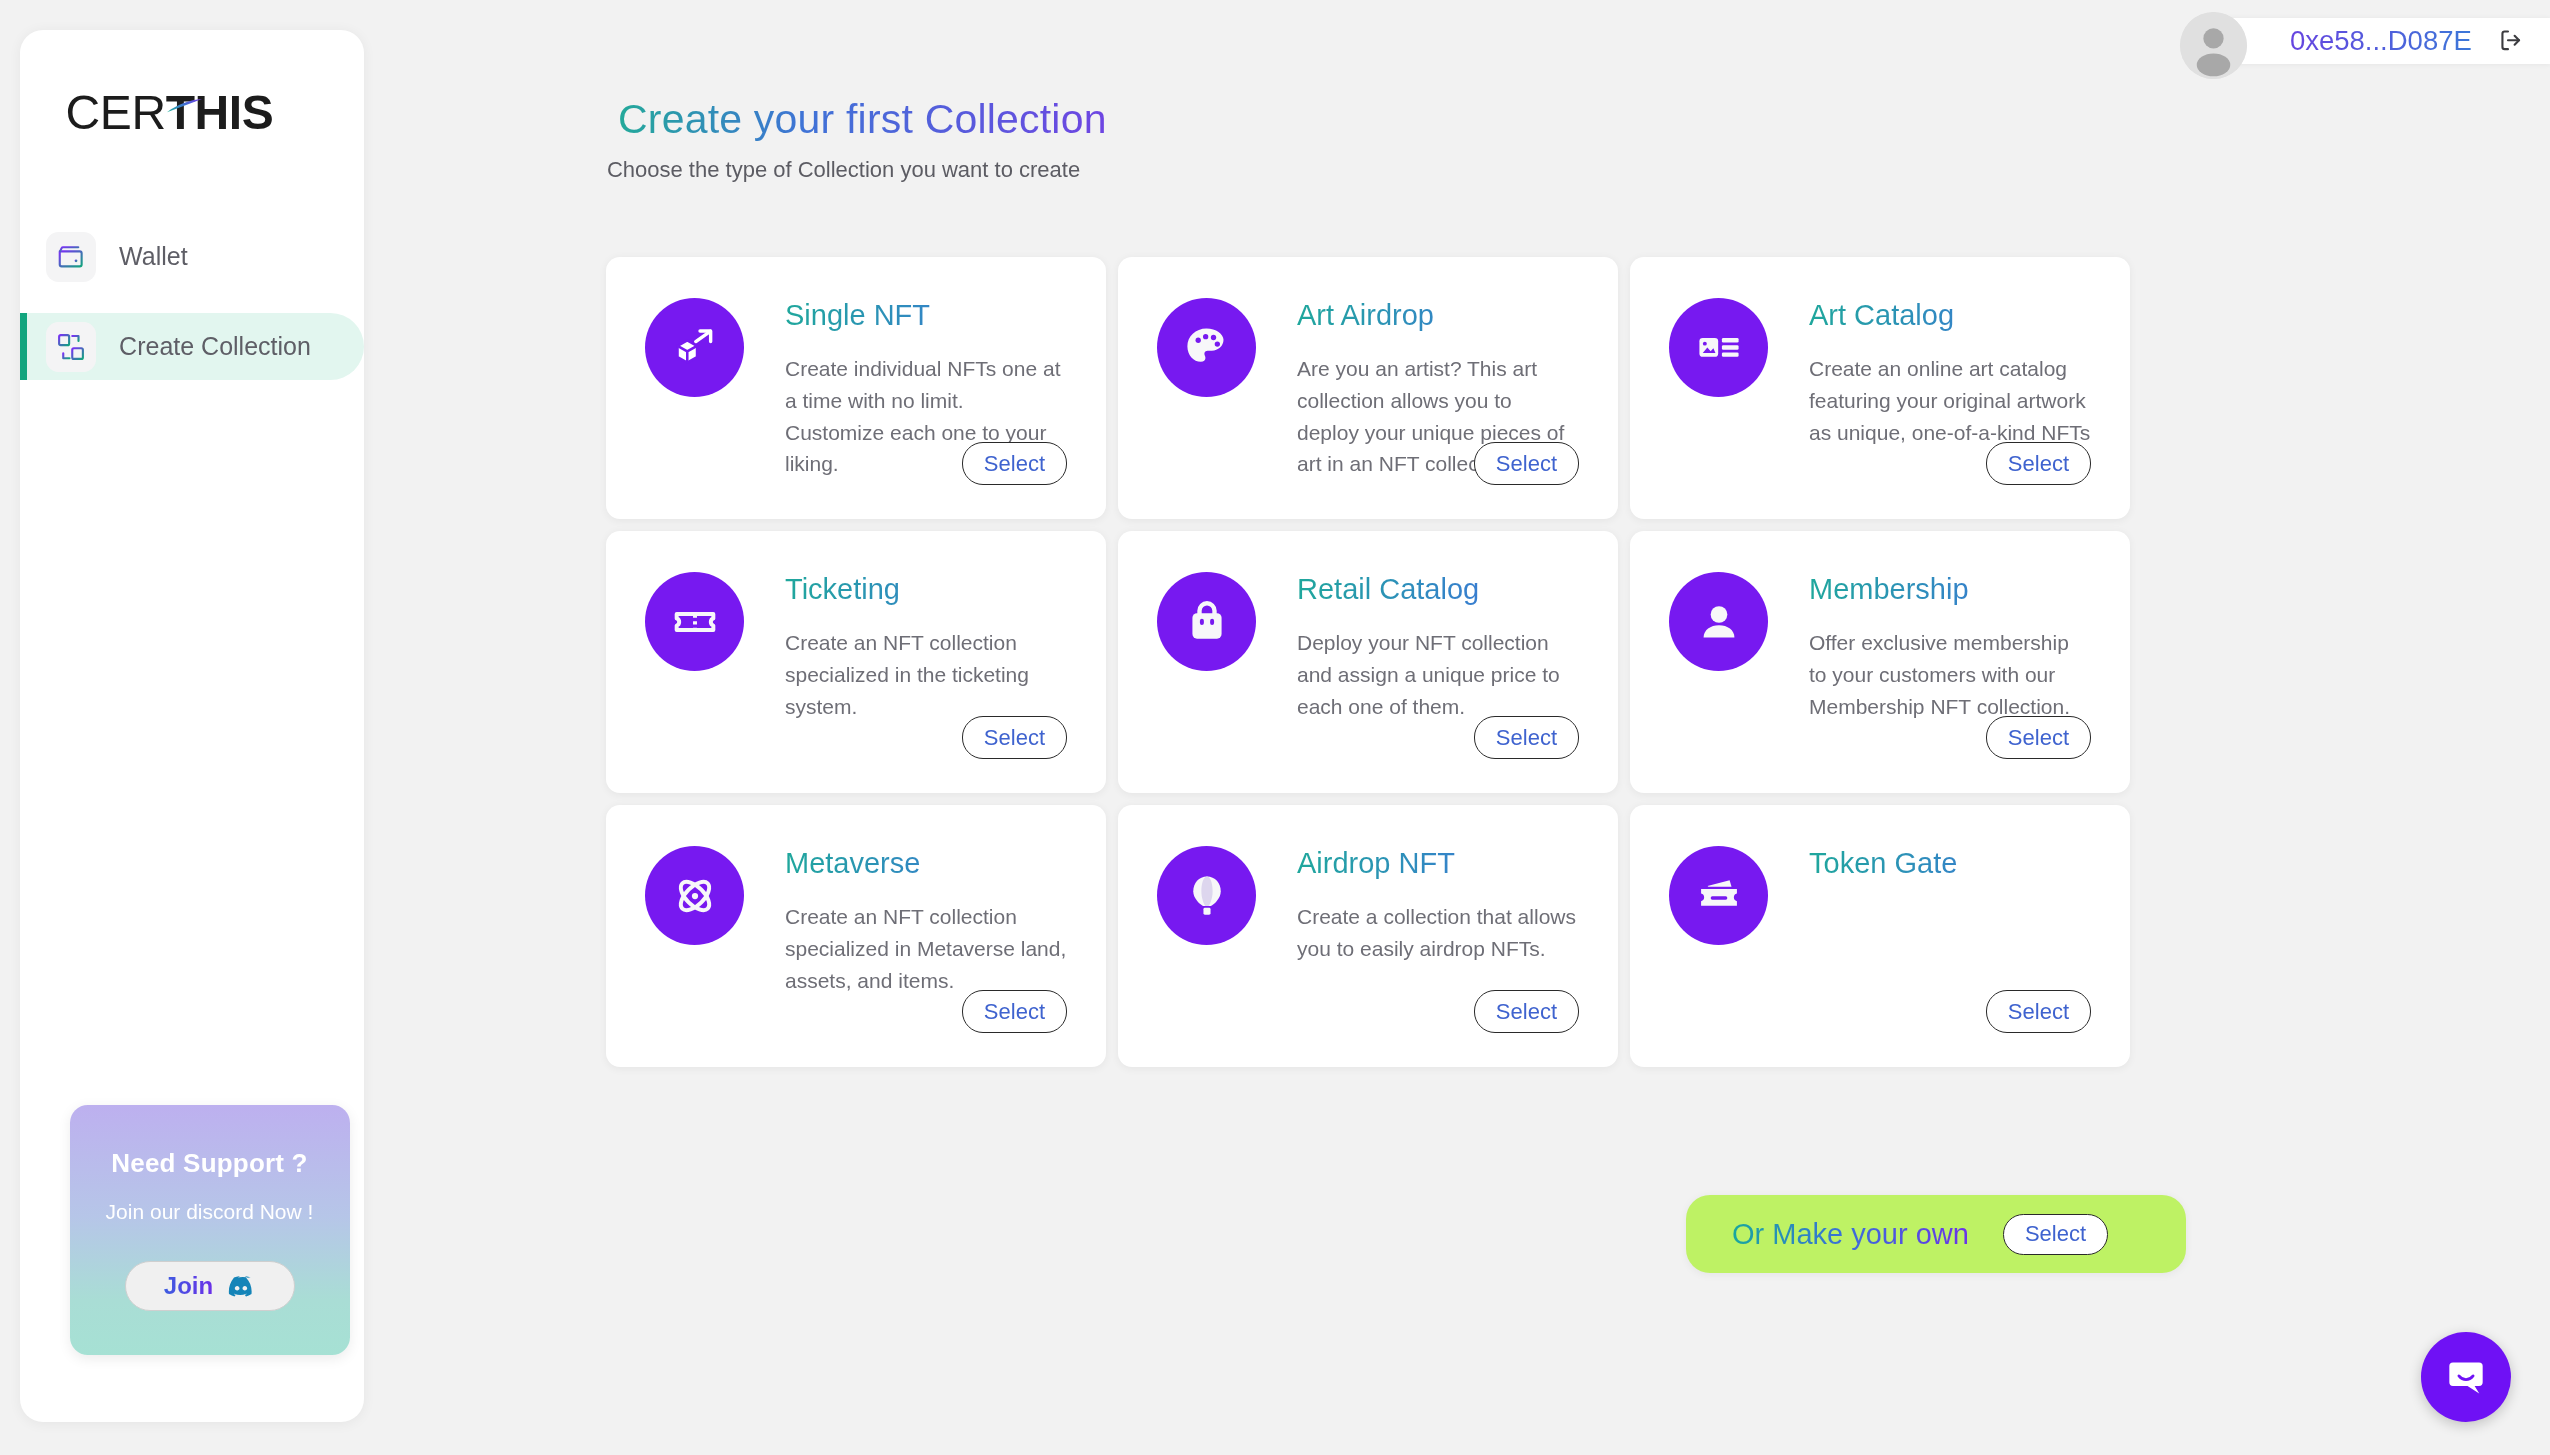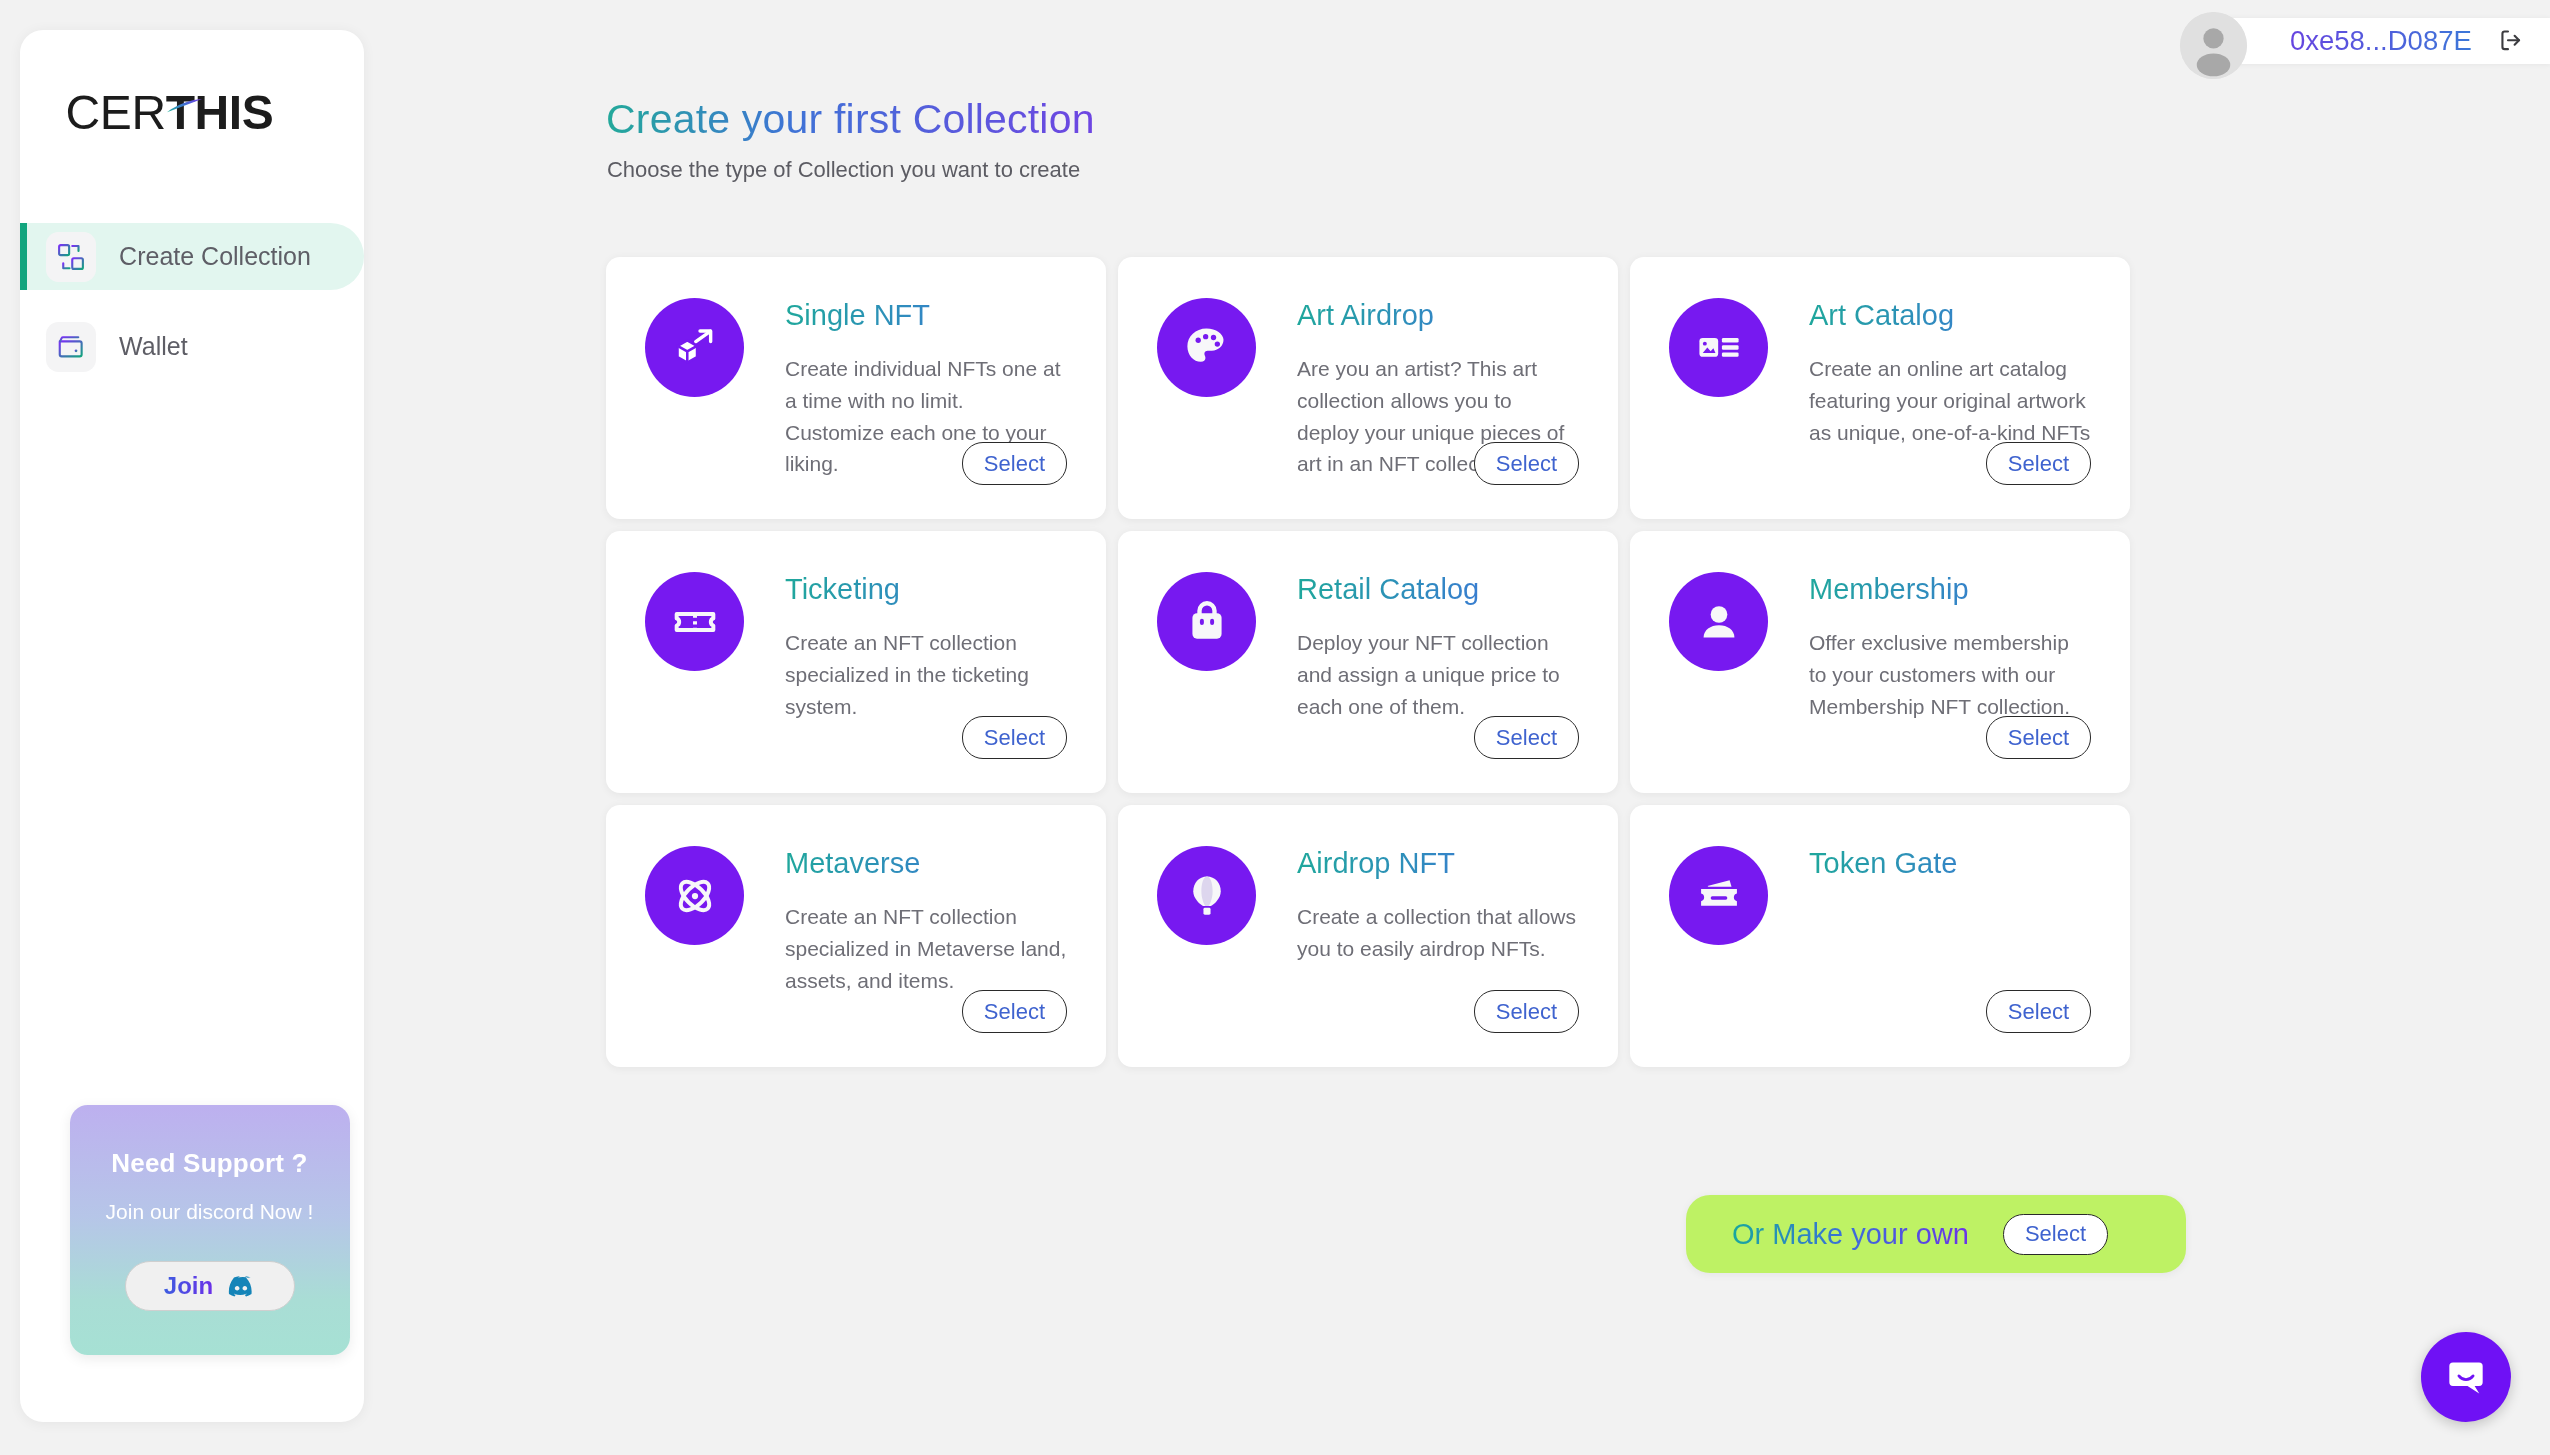--- a/index.html
+++ b/index.html
@@ -196,21 +196,21 @@
   #main {
     position: absolute;
     left: 606px;
     top: 0;
     right: 0;
     height: 100%;
   }
 
   #page-title {
     position: absolute;
-    left: 0;
+    left: 12px;
     top: 96px;
     font-size: 41px;
     font-weight: 400;
     letter-spacing: 0.2px;
     background: linear-gradient(90deg, #23a99a 0%, #3f73d6 38%, #6e45e2 100%);
     -webkit-background-clip: text;
     background-clip: text;
     color: transparent;
     white-space: nowrap;
   }
@@ -374,53 +374,53 @@
               </linearGradient>
             </defs>
             <path d="M0 15 L40 0 C26 1 12 6 0 15 Z" fill="url(#swoosh)"></path>
           </svg>
         </span>
       </div>
     </div>
 
     <nav class="nav">
 
+      <div class="nav-item">
+        <span class="nav-icon-box">
+          <svg width="30" height="30" viewBox="0 0 24 24" fill="none">
+            <defs>
+              <linearGradient id="gB" x1="0" y1="0" x2="1" y2="1">
+                <stop offset="0%" stop-color="#7b2ff7"></stop>
+                <stop offset="100%" stop-color="#12a57e"></stop>
+              </linearGradient>
+            </defs>
+            <path d="M3 7.5h16a1.5 1.5 0 011.5 1.5v9a1.5 1.5 0 01-1.5 1.5H4.5A1.5 1.5 0 013 18V7.5z" stroke="url(#gB)" stroke-width="1.7" stroke-linejoin="round"></path>
+            <path d="M3.3 7.3l1.2-2.4a1.3 1.3 0 011.2-.7h12.1" stroke="url(#gB)" stroke-width="1.7" stroke-linecap="round" stroke-linejoin="round"></path>
+            <circle cx="16" cy="15" r="1.1" fill="url(#gB)"></circle>
+          </svg>
+        </span>
+        <span class="nav-label">Wallet</span>
+      </div>
+
       <div class="nav-item active">
         <span class="nav-icon-box">
           <svg width="30" height="30" viewBox="0 0 24 24" fill="none">
             <defs>
               <linearGradient id="gA" x1="0" y1="0" x2="1" y2="1">
                 <stop offset="0%" stop-color="#7b2ff7"></stop>
                 <stop offset="100%" stop-color="#12a57e"></stop>
               </linearGradient>
             </defs>
             <rect x="2.5" y="2.5" width="8" height="8" rx="1.2" stroke="url(#gA)" stroke-width="1.7"></rect>
             <rect x="13" y="13" width="8.5" height="8.5" rx="1.2" stroke="url(#gA)" stroke-width="1.7"></rect>
             <path d="M13 3.2h5v4" stroke="url(#gA)" stroke-width="1.7" stroke-linecap="round" stroke-linejoin="round"></path>
             <path d="M10.8 21h-5v-4" stroke="url(#gA)" stroke-width="1.7" stroke-linecap="round" stroke-linejoin="round"></path>
           </svg>
         </span>
         <span class="nav-label">Create Collection</span>
-      </div>
-
-      <div class="nav-item">
-        <span class="nav-icon-box">
-          <svg width="30" height="30" viewBox="0 0 24 24" fill="none">
-            <defs>
-              <linearGradient id="gB" x1="0" y1="0" x2="1" y2="1">
-                <stop offset="0%" stop-color="#7b2ff7"></stop>
-                <stop offset="100%" stop-color="#12a57e"></stop>
-              </linearGradient>
-            </defs>
-            <path d="M3 7.5h16a1.5 1.5 0 011.5 1.5v9a1.5 1.5 0 01-1.5 1.5H4.5A1.5 1.5 0 013 18V7.5z" stroke="url(#gB)" stroke-width="1.7" stroke-linejoin="round"></path>
-            <path d="M3.3 7.3l1.2-2.4a1.3 1.3 0 011.2-.7h12.1" stroke="url(#gB)" stroke-width="1.7" stroke-linecap="round" stroke-linejoin="round"></path>
-            <circle cx="16" cy="15" r="1.1" fill="url(#gB)"></circle>
-          </svg>
-        </span>
-        <span class="nav-label">Wallet</span>
       </div>
 
     </nav>
 
     <div id="support-card">
       <div id="support-title">Need Support ?</div>
       <div id="support-sub">Join our discord Now !</div>
       <div id="join-button">
         <span id="join-label">Join</span>
         <span>

